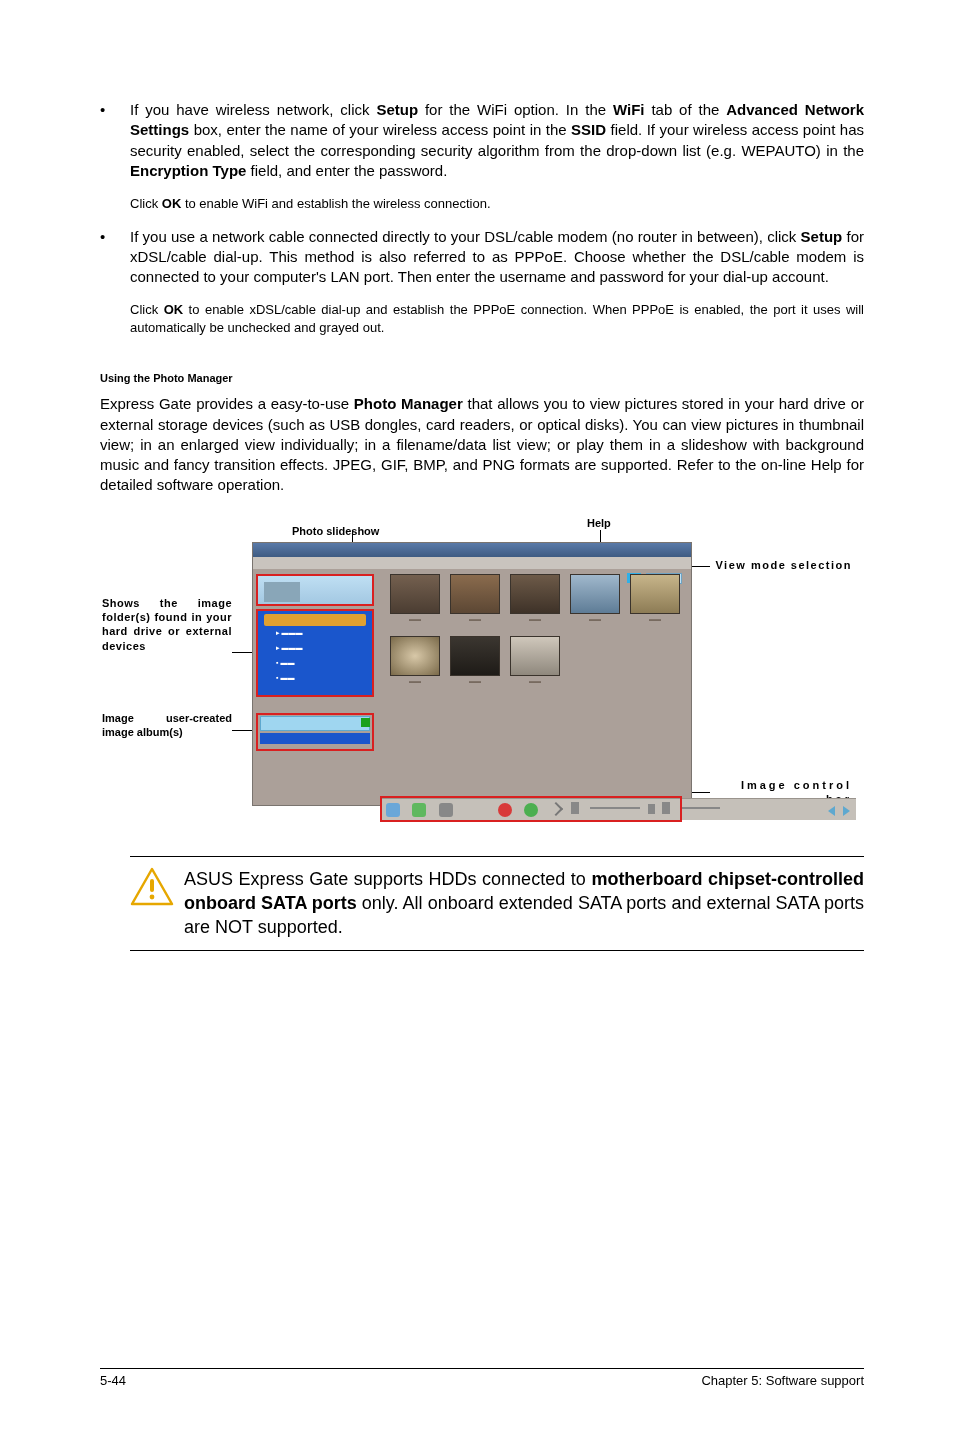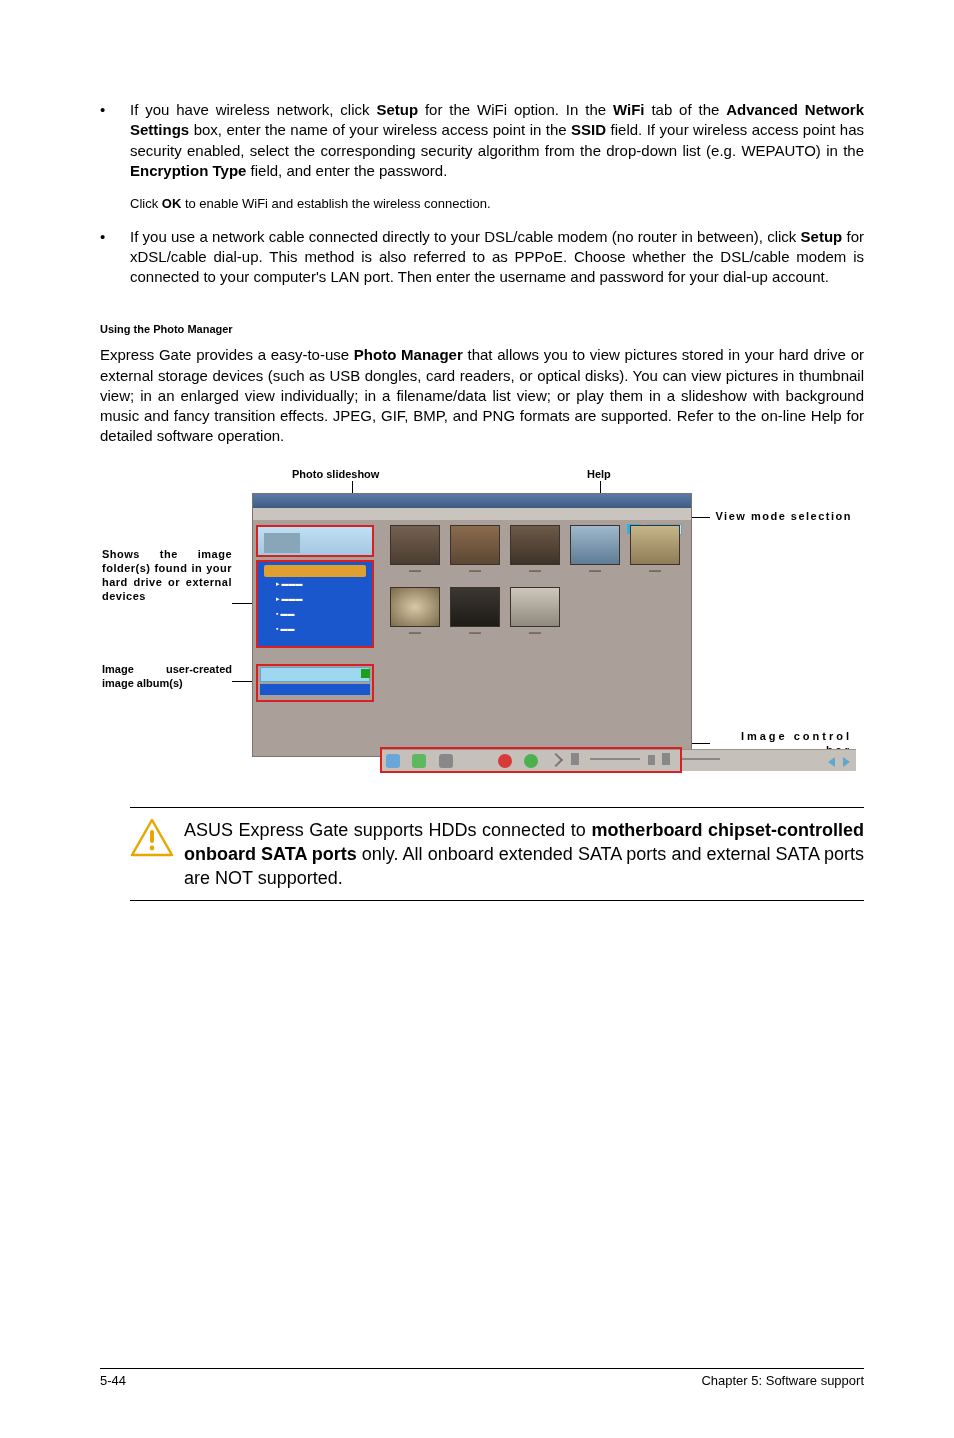--- a/index.html
+++ b/index.html
@@ -52,28 +52,29 @@
   <div id="bullets">
       <div class="bullet-item">
         <div class="bullet-dot">•</div>
         <div class="bullet-text">If you have wireless network, click <b>Setup</b> for the WiFi option. In the <b>WiFi</b> tab of the <b>Advanced Network Settings</b> box, enter the name of your wireless access point in the <b>SSID</b> field. If your wireless access point has security enabled, select the corresponding security algorithm from the drop-down list (e.g. WEPAUTO) in the <b>Encryption Type</b> field, and enter the password.</div>
       </div>
       <div class="sub-text">Click <b>OK</b> to enable WiFi and establish the wireless connection.</div>
       <div class="bullet-item">
         <div class="bullet-dot">•</div>
         <div class="bullet-text">If you use a network cable connected directly to your DSL/cable modem (no router in between), click <b>Setup</b> for xDSL/cable dial-up. This method is also referred to as PPPoE. Choose whether the DSL/cable modem is connected to your computer's LAN port. Then enter the username and password for your dial-up account.</div>
       </div>
+      <div class="sub-text">Click <b>OK</b> to enable xDSL/cable dial-up and establish the PPPoE connection. When PPPoE is enabled, the port it uses will automatically be unchecked and grayed out.</div>
     </div>
 
   <div class="heading">Using the Photo Manager</div>
   <div class="body-para" id="bodypara">Express Gate  provides a easy-to-use <b>Photo Manager</b> that allows you to view pictures stored in your hard drive or external storage devices (such as USB dongles, card readers, or optical disks). You can view pictures in thumbnail view; in an enlarged view individually; in a filename/data list view; or play them in a slideshow with background music and fancy transition effects. JPEG, GIF, BMP, and PNG formats are supported. Refer to the on-line Help for detailed software operation.</div>
 
   <div class="figure-wrap">
 
-    <div class="label" style="left:190px; top:0;">Photo slideshow</div>
+    <div class="label" style="left:190px; top:8px;">Photo slideshow</div>
     <div class="arrow-line" style="left:250px; top:14px; width:1px; height:24px;"></div>
     <div class="arrow-head-down" style="left:246.5px; top:38px;"></div>
 
     <div class="label" style="left:485px; top:0;">Help</div>
     <div class="arrow-line" style="left:498px; top:14px; width:1px; height:14px;"></div>
     <div class="arrow-head-down" style="left:494.5px; top:28px;"></div>
 
     <div class="label right" style="left:610px; top:42px; width:140px; letter-spacing:1.5px;">View mode selection</div>
     <div class="leader" style="left:590px; top:50px; width:18px;"></div>
 

